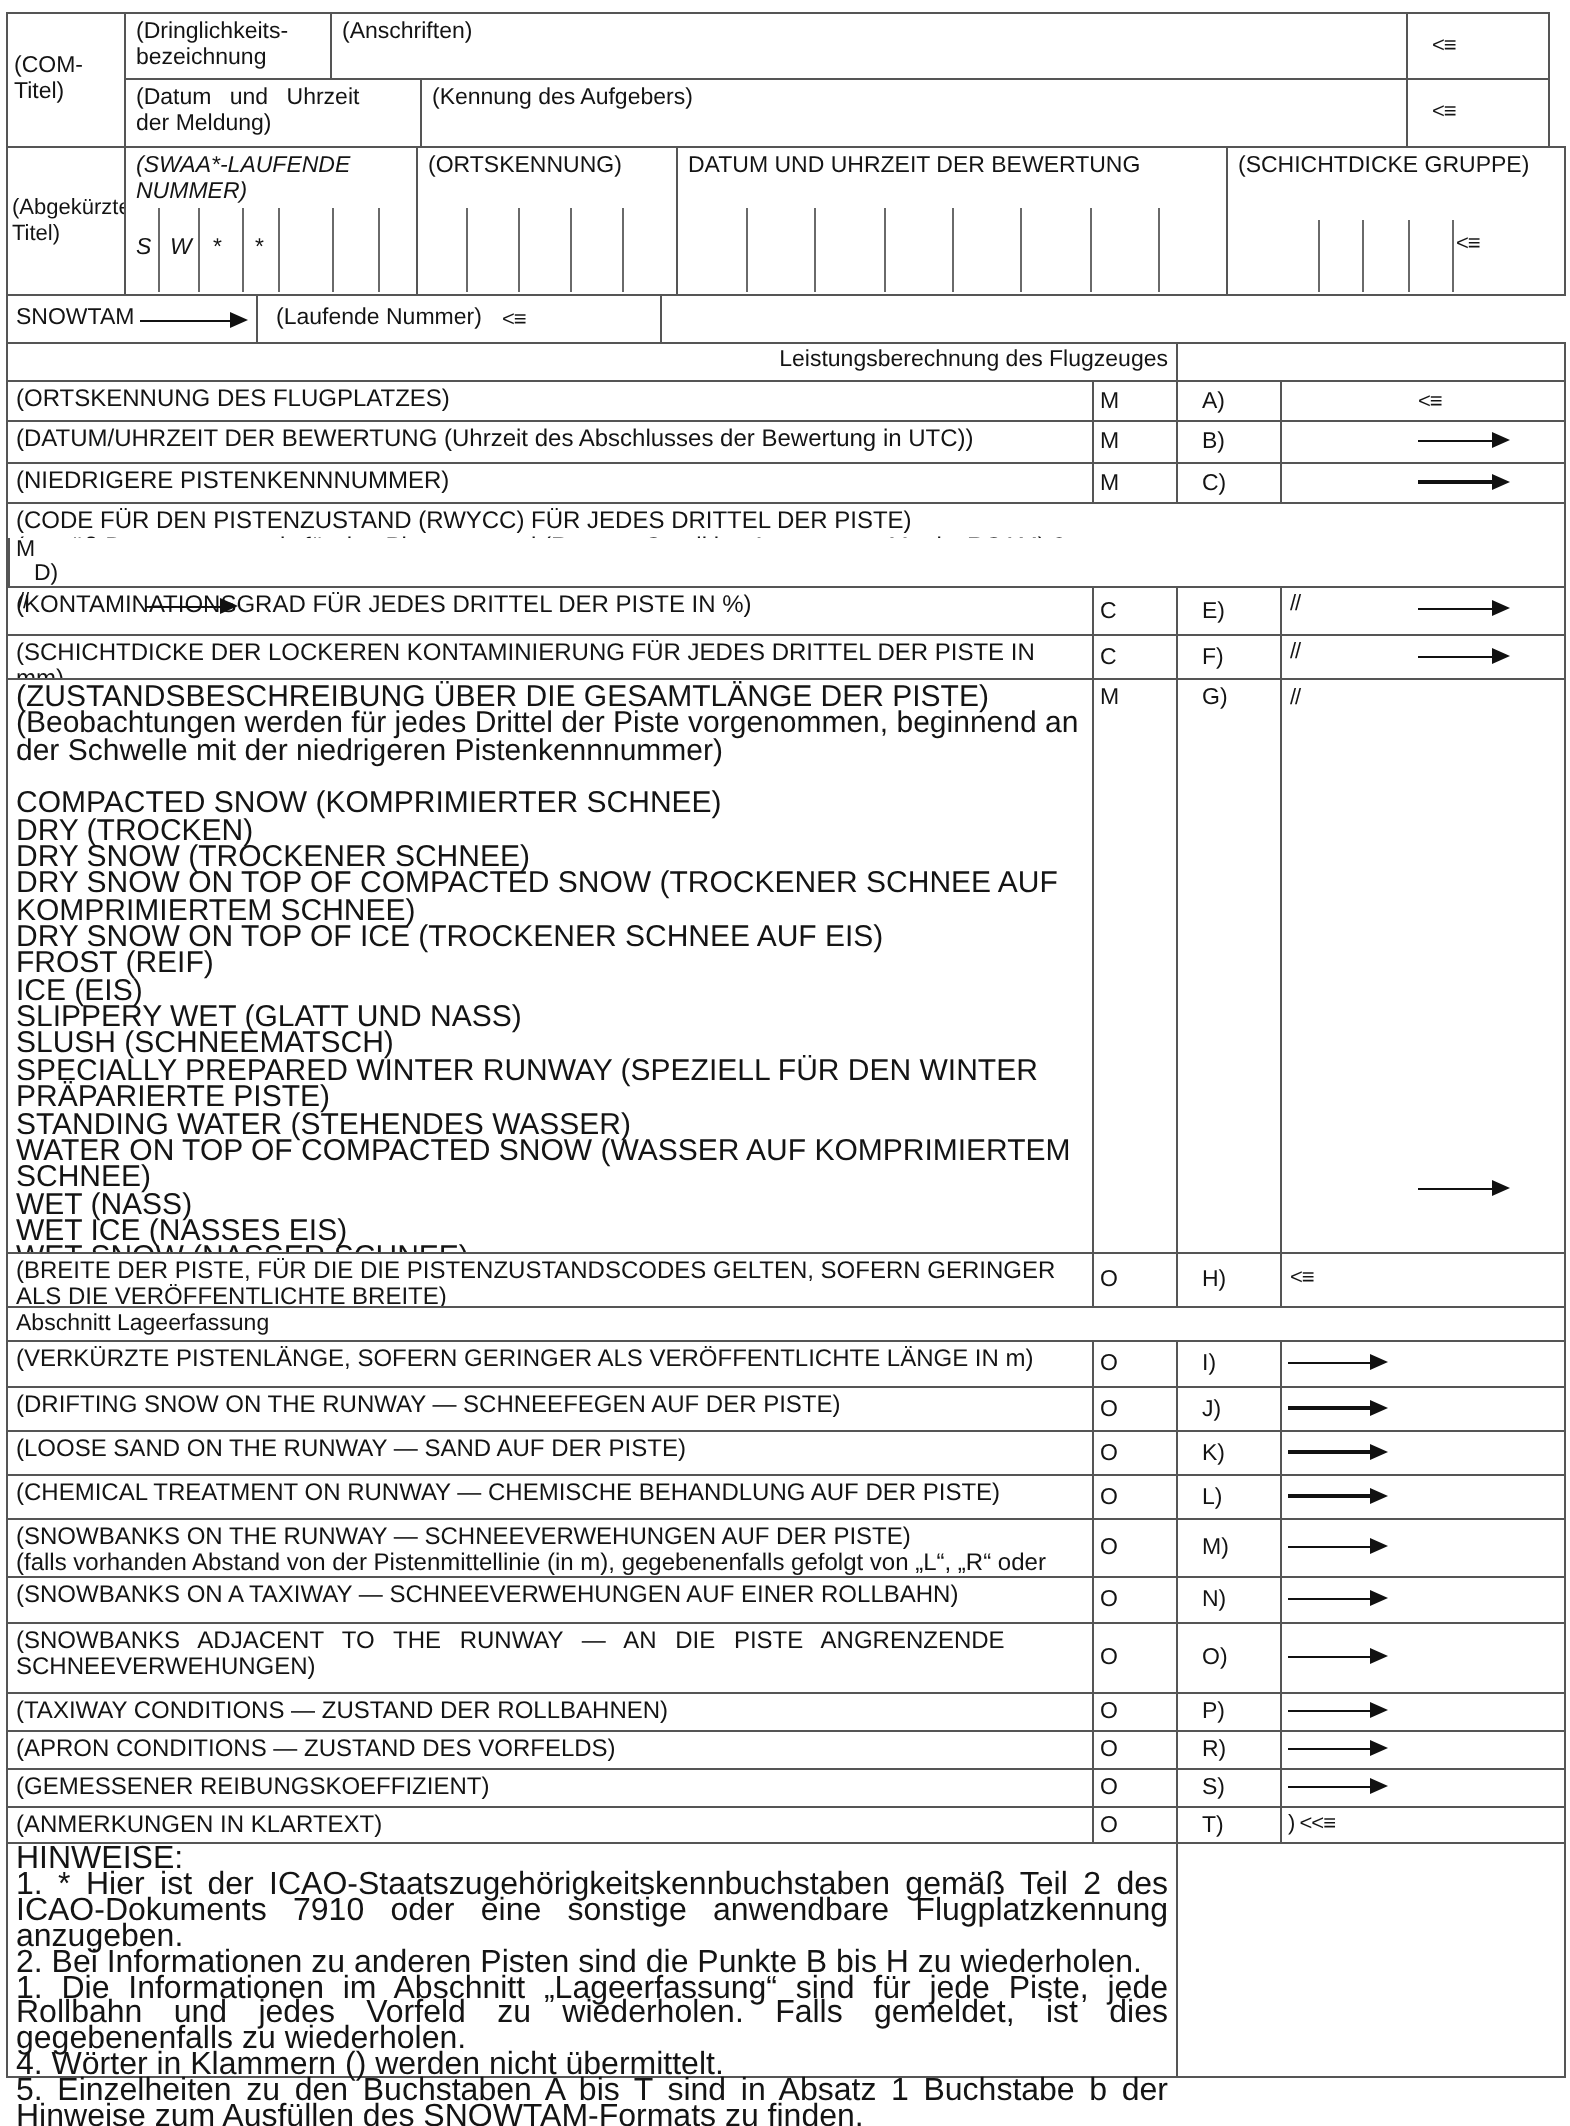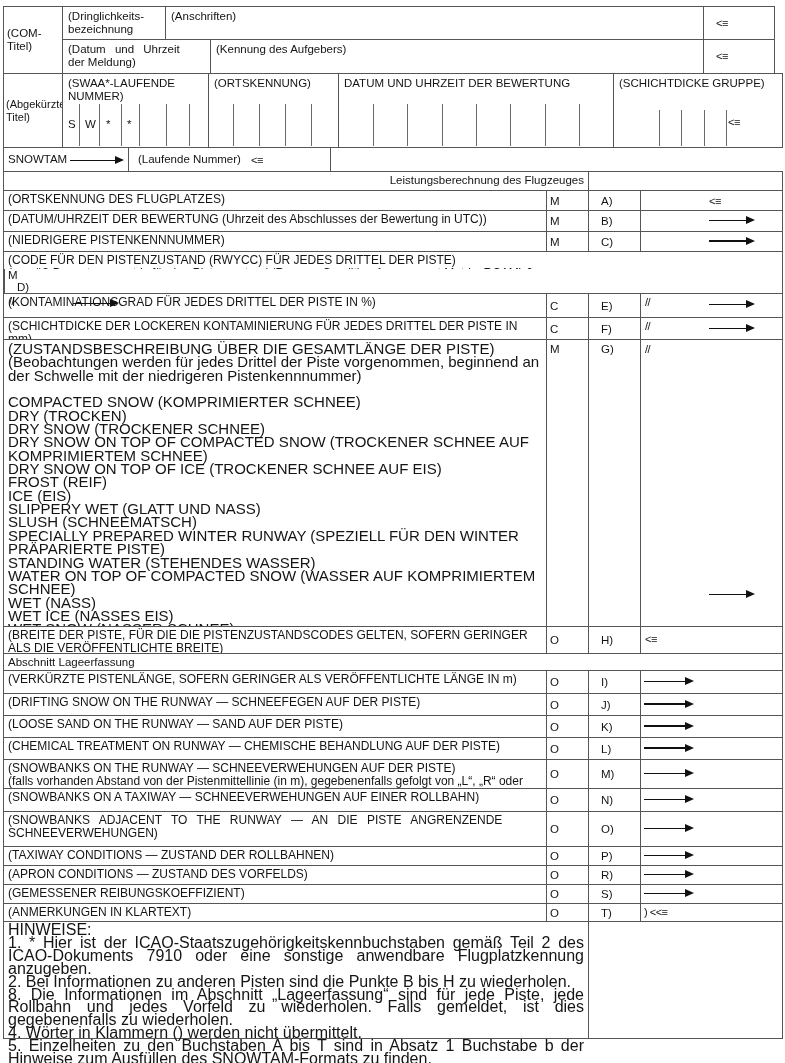--- a/index.html
+++ b/index.html
@@ -62,21 +62,21 @@
   <div class="cell pad" style="left:210px;top:39px;width:494px;height:35px;">
     <span>(Kennung des Aufgebers)</span>
   </div>
   <div class="cell vc" style="left:703px;top:39px;width:72px;height:35px;padding-left:12px;">
     <span class="sym">&lt;≡</span>
   </div>
 
   <div class="cell vc" style="left:3px;top:73px;width:60px;height:75px;padding:2px 2px;font-size:11px;">
     <span>(Abgekürzter Titel)</span>
   </div>
-  <div class="cell" style="left:62px;top:73px;width:147px;height:75px;">
+  <div class="cell" style="left:62px;top:73px;width:147px;height:75px;font-style:italic;">
     <div class="pad">(SWAA*-LAUFENDE NUMMER)</div>
   <div class="tick" style="left: 16px; height: 42px;"></div>
       <div class="tick" style="left: 36px; height: 42px;"></div>
       <div class="tick" style="left: 58px; height: 42px;"></div>
       <div class="tick" style="left: 76px; height: 42px;"></div>
       <div class="tick" style="left: 103px; height: 42px;"></div>
       <div class="tick" style="left: 126px; height: 42px;"></div>
       <span class="slotchar" style="left: 5px; top: 44px;">S</span>
       <span class="slotchar" style="left: 22px; top: 44px;">W</span>
       <span class="slotchar" style="left: 43px; top: 44px;">*</span>
@@ -355,21 +355,21 @@
         <div class="c-letter">T)</div>
         <div class="c-value">
           <span class="sym abs" style="left: 3px; top: 2px;">) &lt;&lt;≡</span>
         </div>
       </div>
       <div class="mrow" style="height: 117px;">
         <div class="c-span hw">
           <p class="hwp">HINWEISE:</p>
           <p class="hwp">1. * Hier ist der ICAO-Staatszugehörigkeitskennbuchstaben gemäß Teil 2 des ICAO-Dokuments 7910 oder eine sonstige anwendbare Flugplatzkennung anzugeben.</p>
           <p class="hwp">2. Bei Informationen zu anderen Pisten sind die Punkte B bis H zu wiederholen.</p>
-          <p class="hwp">8. Die Informationen im Abschnitt „Lageerfassung“ sind für jede Piste, jede Rollbahn und jedes Vorfeld zu wiederholen. Falls gemeldet, ist dies gegebenenfalls zu wiederholen.</p>
+          <p class="hwp">1. Die Informationen im Abschnitt „Lageerfassung“ sind für jede Piste, jede Rollbahn und jedes Vorfeld zu wiederholen. Falls gemeldet, ist dies gegebenenfalls zu wiederholen.</p>
           <p class="hwp">4. Wörter in Klammern () werden nicht übermittelt.</p>
           <p class="hwp">5. Einzelheiten zu den Buchstaben A bis T sind in Absatz 1 Buchstabe b der Hinweise zum Ausfüllen des SNOWTAM-Formats zu finden.</p>
         </div>
         <div class="c-rest"></div>
       </div>
     </div>
 
   <div class="footer">UNTERSCHRIFT DES AUFGEBERS (wird nicht übermittelt)</div>
 </div>
 

